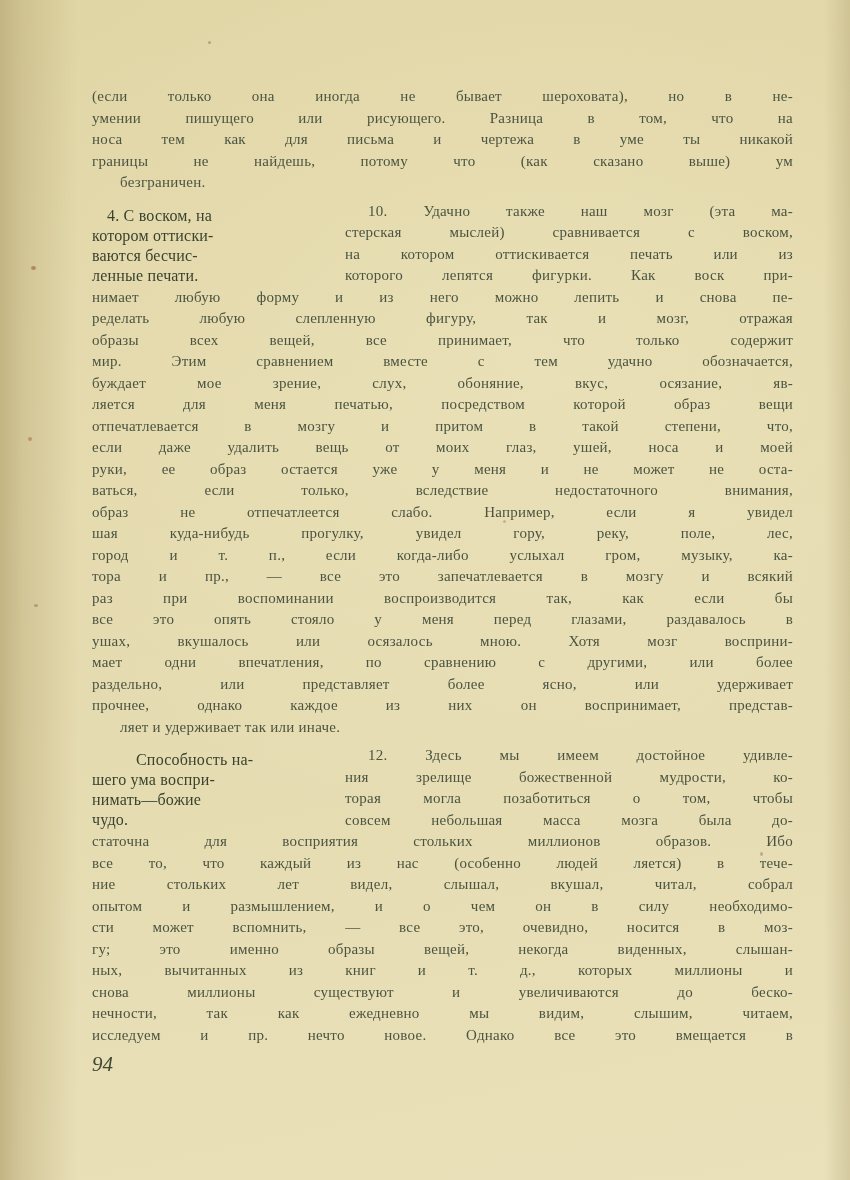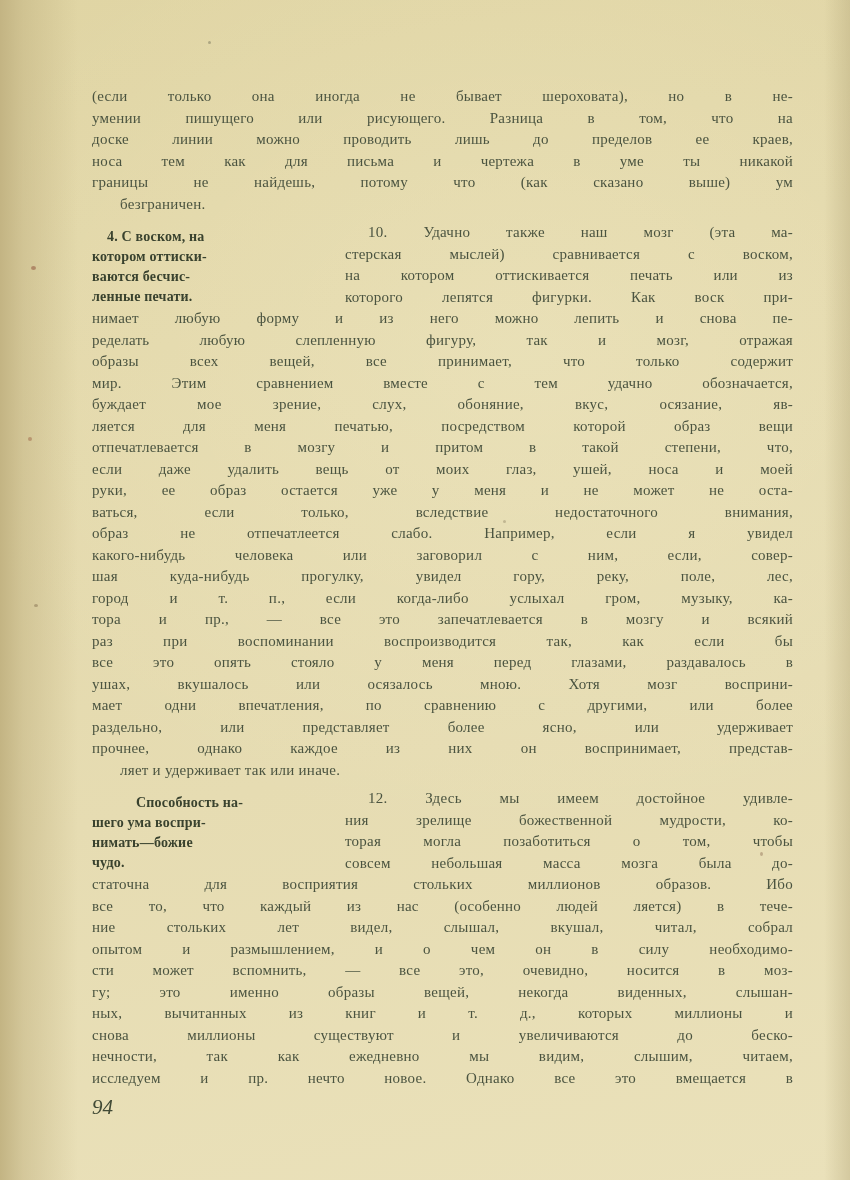--- a/index.html
+++ b/index.html
@@ -47,22 +47,22 @@
   }
   
   .endleft .line:last-child{ -moz-text-align-last:left; text-align-last:left;margin-left:28px; }
   
   .indent-first .line:first-child{ text-indent:23px; }
   .note{
     float:left;
     width:253px;
     box-sizing:border-box;
     padding:5px 48px 0 0;
-    font-weight:bold;
-    font-size:14px;
+    font-weight:normal;
+    font-size:16px;
     line-height:20px;
     letter-spacing:0.2px;
     color:var(--note-ink);
   }
   .note-line{ text-align:left; }
   .note-a .note-line:first-child{ text-indent:15px; }
   .note-b .note-line:first-child{ text-indent:44px; }
   .page-number{
     margin-top:0;
     font-style:italic;
@@ -90,21 +90,20 @@
   <span class="speck speck-4"></span>
   <span class="speck speck-5"></span>
   <span class="speck speck-6"></span>
 
   <div class="content">
 
     <section class="para endleft">
       <div class="lines">
           <div class="line">(если только она иногда не бывает шероховата), но в не-</div>
           <div class="line">умении пишущего или рисующего. Разница в том, что на</div>
-          <div class="line">доске линии можно проводить лишь до пределов ее краев,</div>
           <div class="line">носа тем как для письма и чертежа в уме ты никакой</div>
           <div class="line">границы не найдешь, потому что (как сказано выше) ум</div>
           <div class="line">безграничен.</div>
         </div>
     </section>
 
     <section class="para endleft indent-first">
       <aside class="note note-a">
           <div class="note-line">4. С воском, на</div>
           <div class="note-line">котором оттиски-</div>
@@ -120,21 +119,20 @@
           <div class="line">ределать любую слепленную фигуру, так и мозг, отражая</div>
           <div class="line">образы всех вещей, все принимает, что только содержит</div>
           <div class="line">мир. Этим сравнением вместе с тем удачно обозначается,</div>
           <div class="line">буждает мое зрение, слух, обоняние, вкус, осязание, яв-</div>
           <div class="line">ляется для меня печатью, посредством которой образ вещи</div>
           <div class="line">отпечатлевается в мозгу и притом в такой степени, что,</div>
           <div class="line">если даже удалить вещь от моих глаз, ушей, носа и моей</div>
           <div class="line">руки, ее образ остается уже у меня и не может не оста-</div>
           <div class="line">ваться, если только, вследствие недостаточного внимания,</div>
           <div class="line">образ не отпечатлеется слабо. Например, если я увидел</div>
-          <div class="line">какого-нибудь человека или заговорил с ним, если, совер-</div>
           <div class="line">шая куда-нибудь прогулку, увидел гору, реку, поле, лес,</div>
           <div class="line">город и т. п., если когда-либо услыхал гром, музыку, ка-</div>
           <div class="line">тора и пр., — все это запечатлевается в мозгу и всякий</div>
           <div class="line">раз при воспоминании воспроизводится так, как если бы</div>
           <div class="line">все это опять стояло у меня перед глазами, раздавалось в</div>
           <div class="line">ушах, вкушалось или осязалось мною. Хотя мозг восприни-</div>
           <div class="line">мает одни впечатления, по сравнению с другими, или более</div>
           <div class="line">раздельно, или представляет более ясно, или удерживает</div>
           <div class="line">прочнее, однако каждое из них он воспринимает, представ-</div>
           <div class="line">ляет и удерживает так или иначе.</div>

